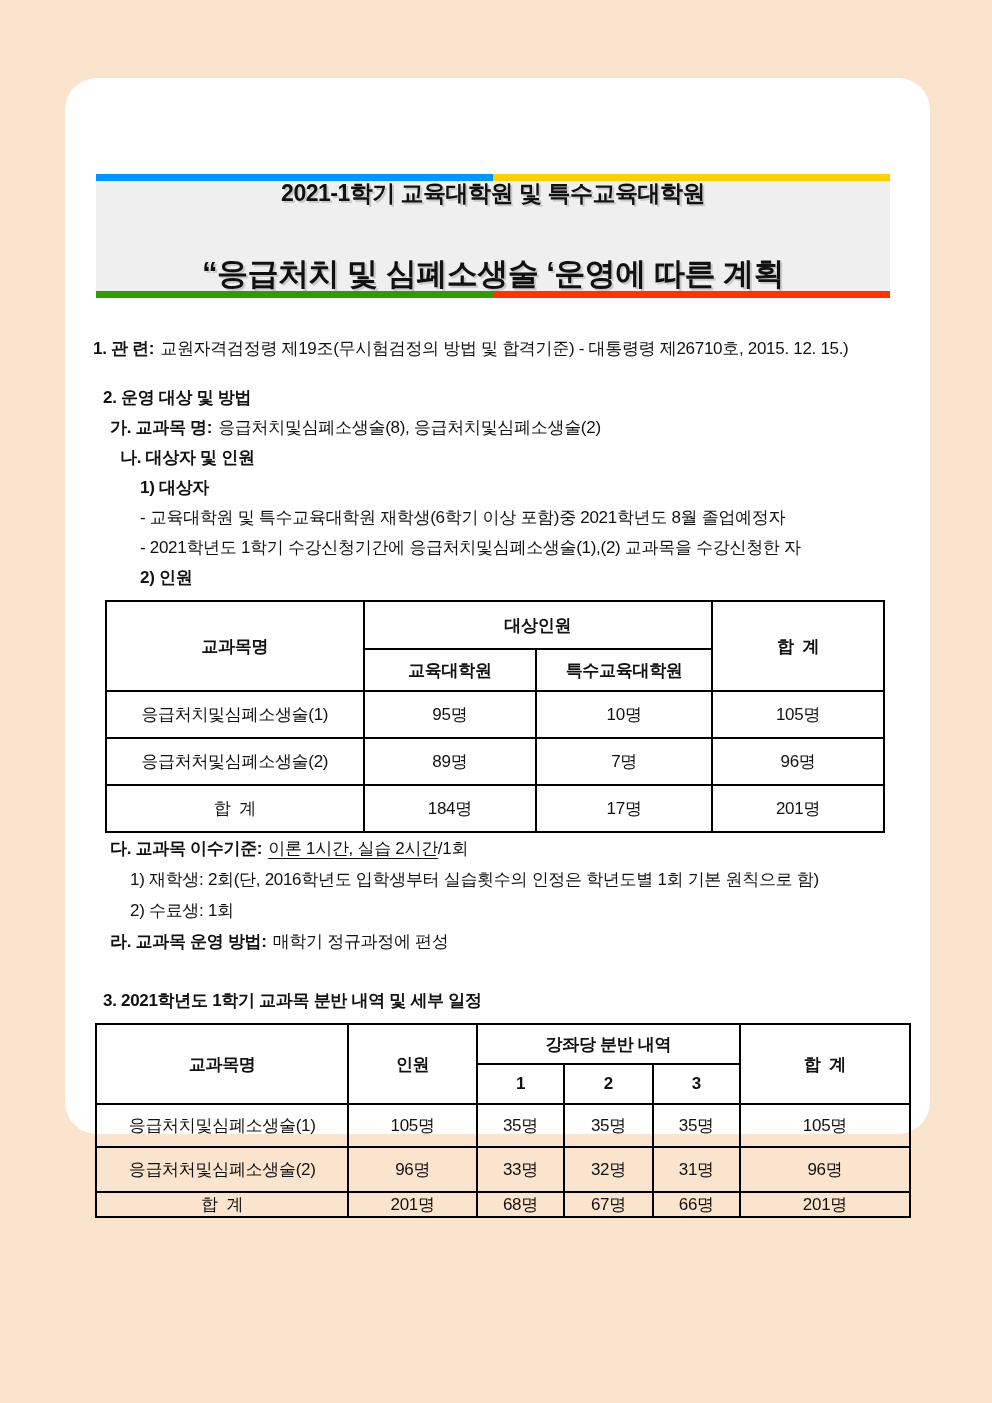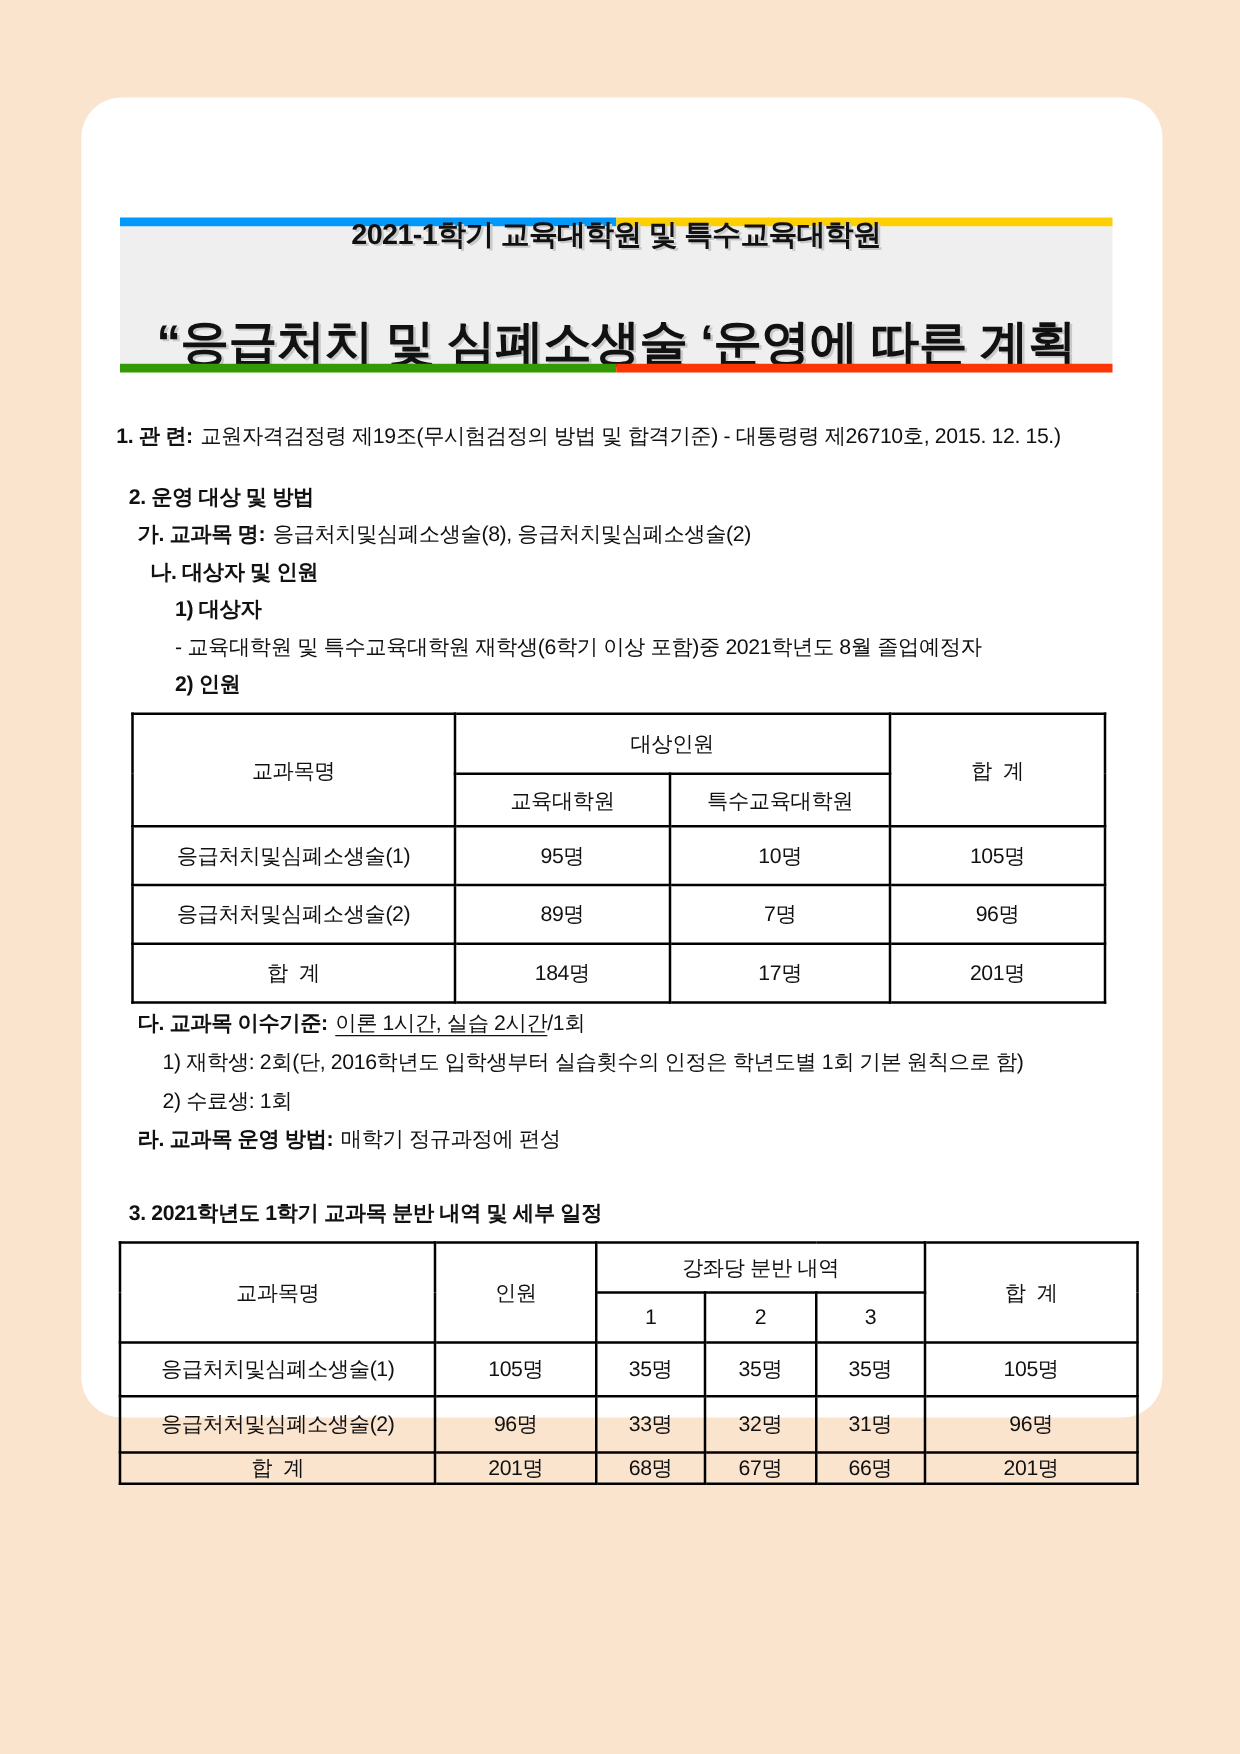--- a/index.html
+++ b/index.html
@@ -21,21 +21,21 @@
   .bar .half{flex:1 1 50%;height:100%;}
   .title-box{
     background:#efefef;height:110px;
     display:flex;flex-direction:column;justify-content:center;align-items:center;
   }
   .title-line1{
     font-size:23px;font-weight:800;letter-spacing:-0.5px;
     text-shadow:2px 2px 0 #c9c9c9;margin-bottom:8px;
   }
   .title-line2{
-    font-size:39px;font-weight:800;letter-spacing:-0.5px;
+    font-size:31px;font-weight:800;letter-spacing:-0.5px;
     text-shadow:2px 2px 0 #c9c9c9;
     margin-top:36px;
   }
   
   .doc-body{padding:0 0 0 28px;font-size:17px;}
   .line{margin:0;line-height:30px;white-space:nowrap;}
   .lv0{padding-left:0;}
   .lv1{padding-left:17px;}
   .lv2{padding-left:37px;}
   .lv3{padding-left:47px;}
@@ -48,21 +48,21 @@
   .blk32 .line{line-height:31px;}
   .mt-da{}
   .mt-sec3{margin-top:29px;}
   .mt-ga3{margin-top:5px;}
   
   table{border-collapse:collapse;table-layout:fixed;}
   td,th{
     border:2px solid #000;text-align:center;vertical-align:middle;
     font-size:17px;letter-spacing:-0.3px;padding:0;
   }
-  th{font-weight:400;}
+  th{font-weight:700;}
   td{font-weight:400;}
   .tbl1{width:780px;margin:7px 0 0 12px;}
   .tbl1 .c1{width:33.1%;}
   .tbl1 .c2{width:22.2%;}
   .tbl1 .c3{width:22.6%;}
   .tbl1 .c4{width:22.1%;}
   .tbl1 .hr1{height:48px;}
   .tbl1 .hr2{height:42px;}
   .tbl1 .dr{height:47px;}
   .tbl2{width:816px;margin:7px 0 0 2px;}
@@ -112,20 +112,23 @@
     </p>
     <p class="line lv1">
       <span class="bold">나. 대상자 및 인원</span>
     </p>
     <p class="line lv2">
       <span class="bold">1) 대상자</span>
     </p>
     <p class="line lv3">
       <span class="val">- 교육대학원 및 특수교육대학원 재학생(6학기 이상 포함)중 2021학년도 8월 졸업예정자</span>
     </p>
+    <p class="line lv3">
+      <span class="val">- 2021학년도 1학기 수강신청기간에 응급처치및심폐소생술(1),(2) 교과목을 수강신청한 자</span>
+    </p>
     <p class="line lv2">
       <span class="bold">2) 인원</span>
     </p>
 
     <table class="tbl1">
       <colgroup>
           <col class="c1">
           <col class="c2">
           <col class="c3">
           <col class="c4">

